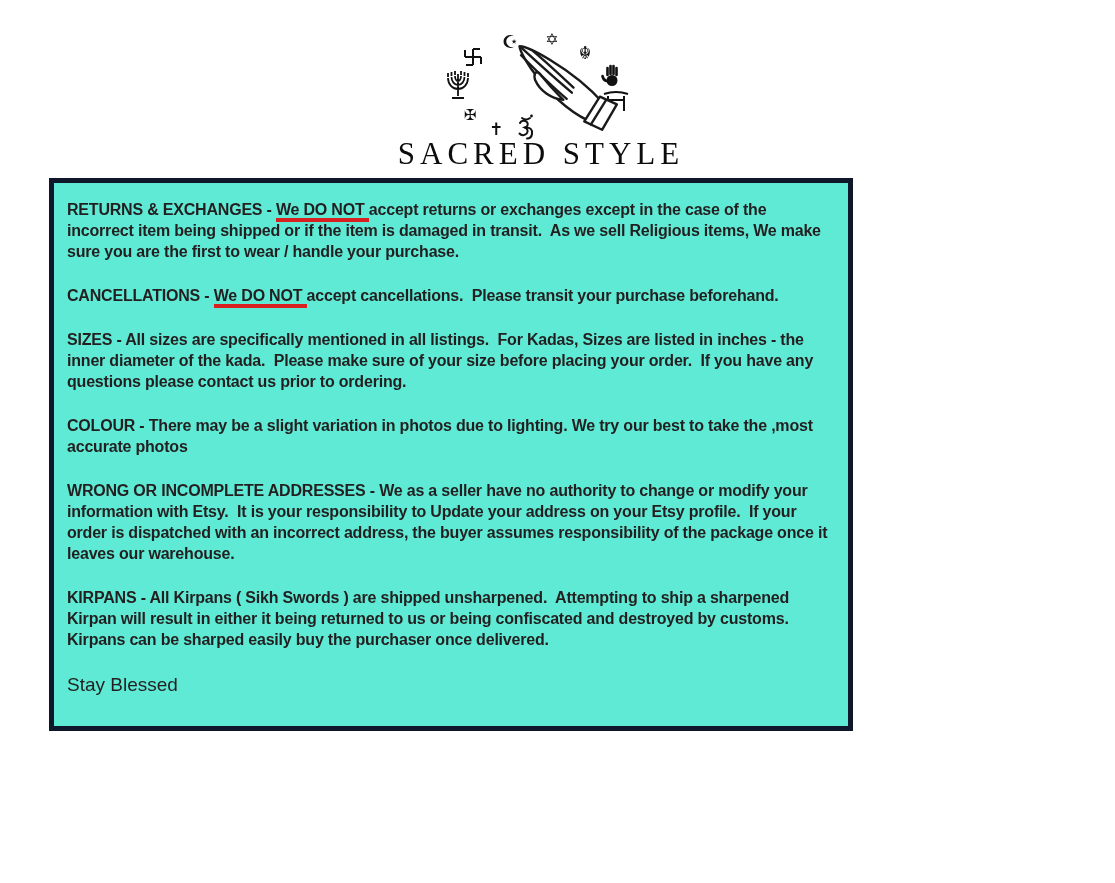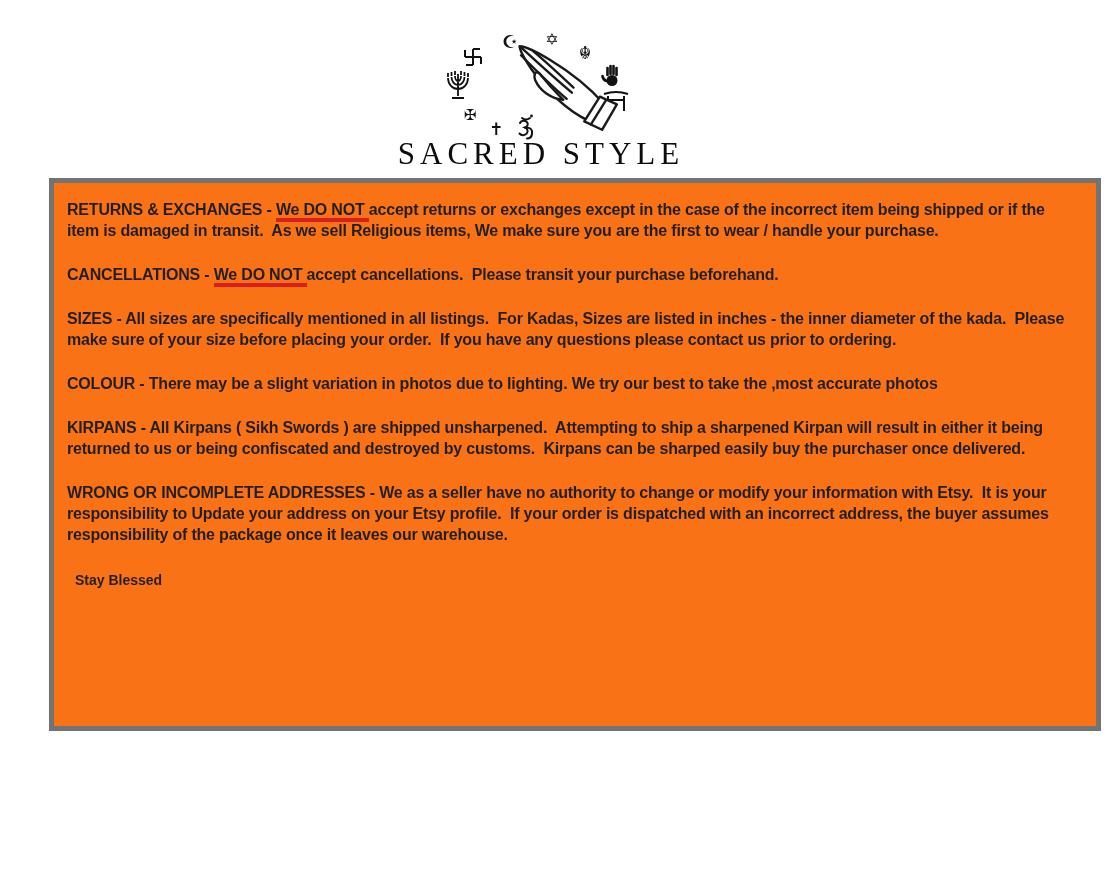--- a/index.html
+++ b/index.html
@@ -25,43 +25,43 @@
     letter-spacing: 5px;
     color: #0c0c0c;
     margin-top: -6px;
     white-space: nowrap;
     padding-left: 7px;
   }
   .policy-box {
     position: absolute;
     left: 49px;
     top: 178px;
-    width: 1052px;
+    width: 804px;
     height: 553px;
     box-sizing: border-box;
-    border: 5px solid #737373;
+    border: 5px solid #0f172a;
     padding: 16px 16px 0 13px;
-    background: #f97316;
+    background: #5eead4;
   }
   .para {
     margin: 0 0 23px 0;
     font-weight: bold;
     font-size: 16px;
     line-height: 21px;
     letter-spacing: -0.2px;
     color: var(--text, #231f20);
     white-space: pre-wrap;
   }
   .redline {
     border-bottom: 4px solid var(--underline-red, #d7201f);
   }
   .closing {
-    margin: 8px;
-    font-weight: bold;
-    font-size: 14px;
+    margin: 0;
+    font-weight: normal;
+    font-size: 19px;
     line-height: 24px;
     color: var(--text, #231f20);
   }
 </style>
 </head>
 <body>
 
 <div class="page">
 
   <div class="logo">
@@ -114,21 +114,21 @@
 
   <div class="policy-box">
     <p class="para"><span>RETURNS &amp; EXCHANGES - </span><span class="redline">We DO NOT </span><span>accept returns or exchanges except in the case of the incorrect item being shipped or if the item is damaged in transit.  As we sell Religious items, We make sure you are the first to wear / handle your purchase.</span></p>
 
     <p class="para"><span>CANCELLATIONS - </span><span class="redline">We DO NOT </span><span>accept cancellations.  Please transit your purchase beforehand.</span></p>
 
     <p class="para"><span>SIZES - All sizes are specifically mentioned in all listings.  For Kadas, Sizes are listed in inches - the inner diameter of the kada.  Please make sure of your size before placing your order.  If you have any questions please contact us prior to ordering.</span></p>
 
     <p class="para"><span>COLOUR - There may be a slight variation in photos due to lighting. We try our best to take the ,most accurate photos</span></p>
 
+    <p class="para"><span>WRONG OR INCOMPLETE ADDRESSES - We as a seller have no authority to change or modify your information with Etsy.  It is your responsibility to Update your address on your Etsy profile.  If your order is dispatched with an incorrect address, the buyer assumes responsibility of the package once it leaves our warehouse.</span></p>
+
     <p class="para"><span>KIRPANS - All Kirpans ( Sikh Swords ) are shipped unsharpened.  Attempting to ship a sharpened Kirpan will result in either it being returned to us or being confiscated and destroyed by customs.  Kirpans can be sharped easily buy the purchaser once delivered.</span></p>
-
-    <p class="para"><span>WRONG OR INCOMPLETE ADDRESSES - We as a seller have no authority to change or modify your information with Etsy.  It is your responsibility to Update your address on your Etsy profile.  If your order is dispatched with an incorrect address, the buyer assumes responsibility of the package once it leaves our warehouse.</span></p>
 
 
     <p class="closing">Stay Blessed</p>
   </div>
 
 </div>
 
 </body></html>

